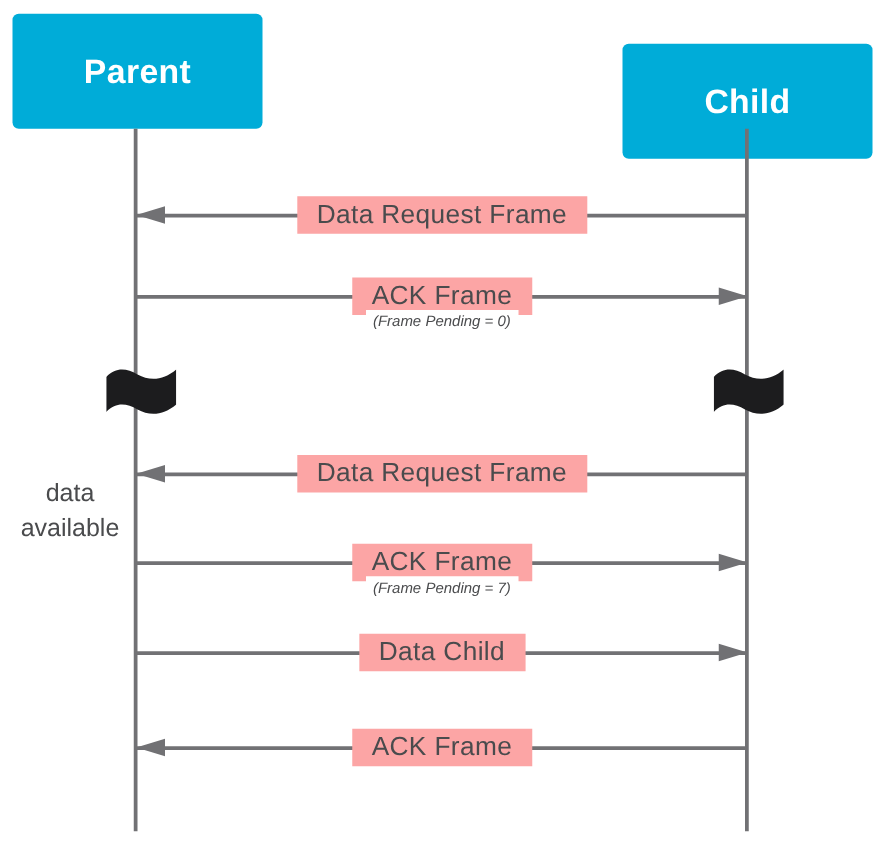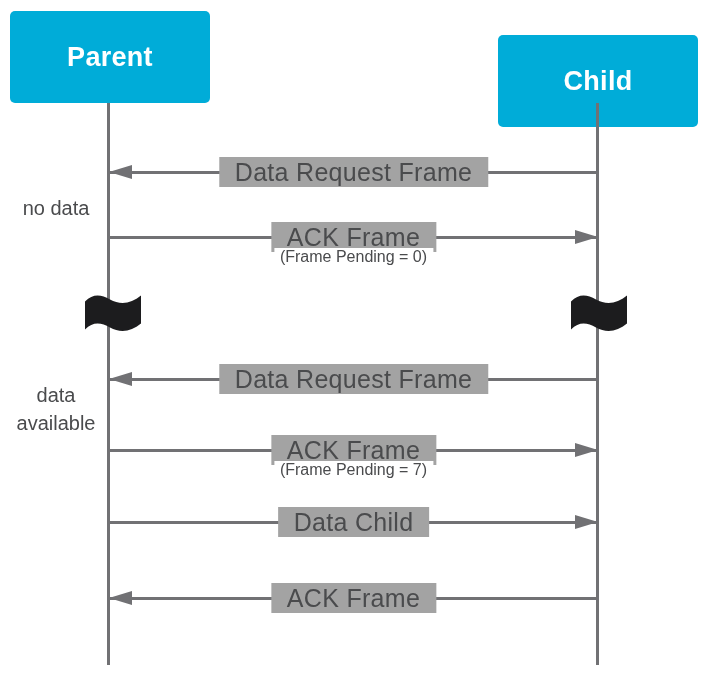--- a/index.html
+++ b/index.html
@@ -24,27 +24,27 @@
   .msg { position:absolute; left:109px; width:489px; height:0; }
   .msg .line { position:absolute; left:0; right:0; top:-1.5px; height:3px; background:var(--line); }
   .msg .head {
     position:absolute; top:-7.5px; width:0; height:0;
     border-top:7.5px solid transparent; border-bottom:7.5px solid transparent;
   }
   .msg.dir-left  .head { left:0;  border-right:23px solid var(--line); }
   .msg.dir-right .head { right:0; border-left:23px solid var(--line); }
   .msg .label {
     position:absolute; left:50%; top:0; transform:translate(-50%,-50%);
-    background:#a3a3a3; padding:0 16px; white-space:nowrap;
-    font-size:25px; letter-spacing:0.3px; color:var(--text); line-height:30px;
+    background:#fca5a5; padding:0 16px; white-space:nowrap;
+    font-size:21px; letter-spacing:0.3px; color:var(--text); line-height:30px;
   }
   .msg .sublabel {
     position:absolute; left:50%; top:11px; transform:translateX(-50%);
     background:#ffffff; padding:0 6px; white-space:nowrap;
-    font-size:16px; color:var(--text); line-height:18px;
+    font-size:12px; color:var(--text); line-height:18px;font-style:italic;
   }
   .side-label {
     position:absolute; left:4px; width:104px; text-align:center;
     font-size:20px; line-height:28px; color:var(--text);
   }
   #side-label-no-data { top:194px; }
   #side-label-data-available { top:381px;text-align:center; }
 
   .flag { position:absolute; width:56px; height:41px; color:var(--flag); }
   #flag-parent { left:85px;  top:292px; }
@@ -65,21 +65,20 @@
 
   <div class="lifeline" id="lifeline-parent"></div>
   <div class="lifeline" id="lifeline-child"></div>
 
   <div class="msg dir-left" style="top:172px">
     <div class="line"></div>
     <div class="head"></div>
     <div class="label">Data Request Frame</div>
   </div>
 
-  <div class="side-label" id="side-label-no-data">no data</div>
 
   <div class="msg dir-right" style="top:237px">
     <div class="line"></div>
     <div class="head"></div>
     <div class="label">ACK Frame</div>
     <div class="sublabel">(Frame Pending = 0)</div>
   </div>
 
   <div class="flag" id="flag-parent">
     <svg viewBox="0 0 56 40" xmlns="http://www.w3.org/2000/svg" aria-hidden="true">

